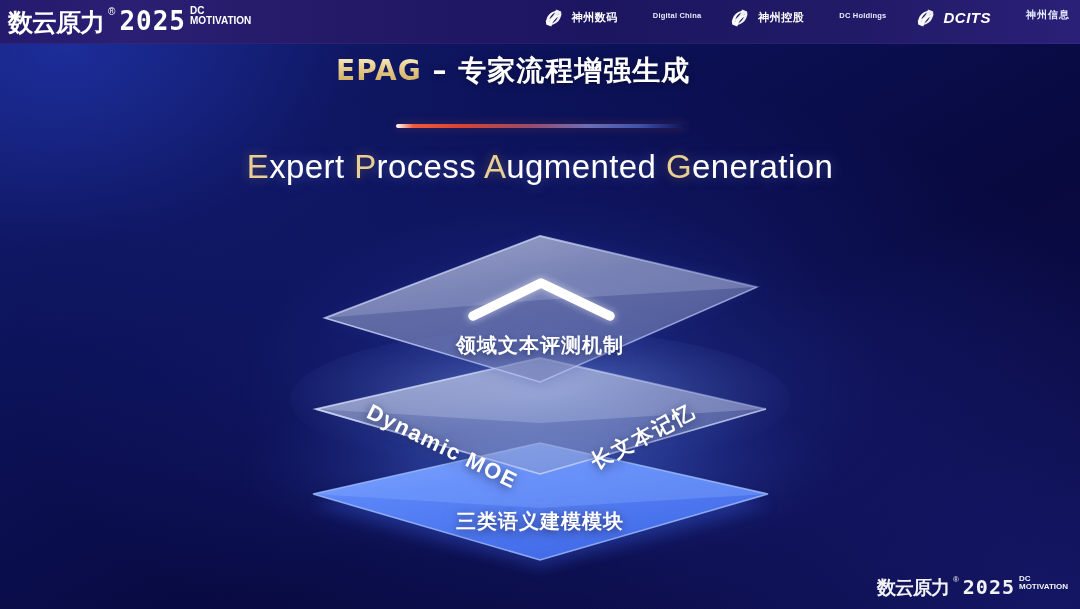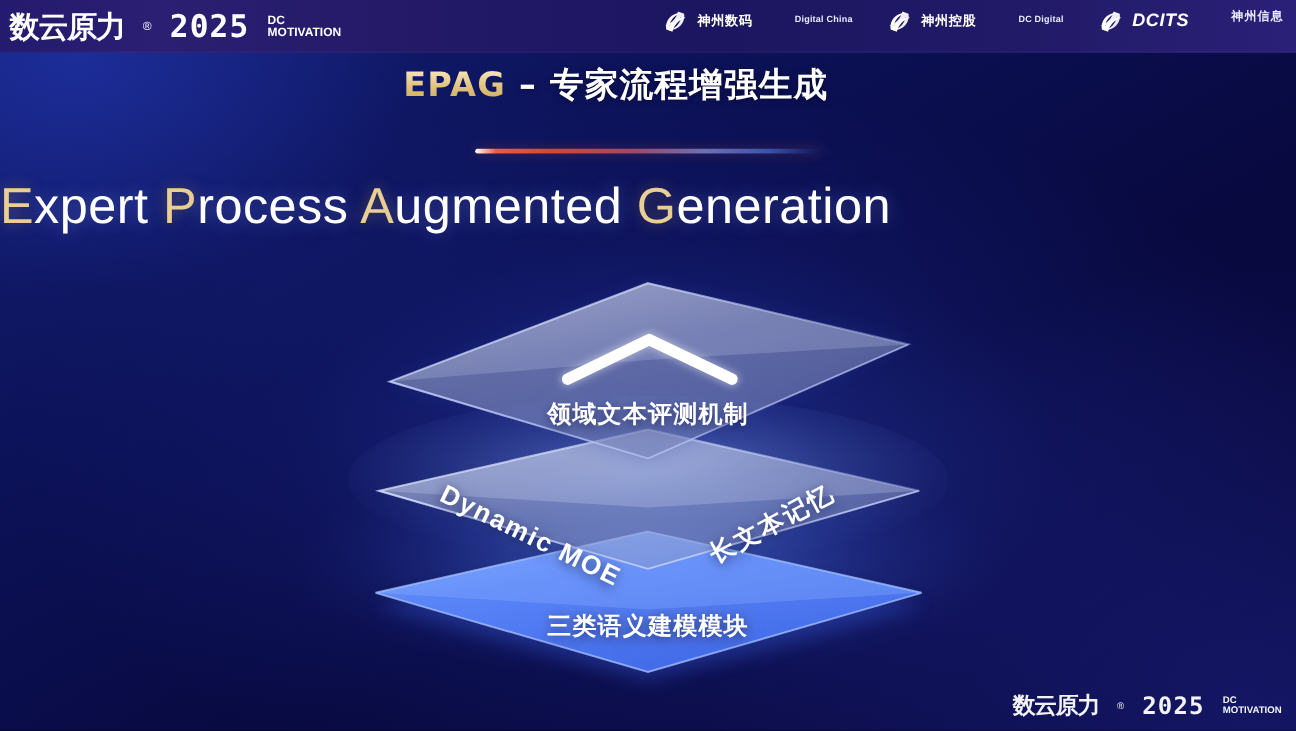--- a/index.html
+++ b/index.html
@@ -19,21 +19,21 @@
       radial-gradient(ellipse 640px 520px at 96% 96%, rgba(26,30,120,0.55) 0%, rgba(9,9,58,0) 70%),
       linear-gradient(150deg, #16207a 0%, #101865 16%, #0b1053 38%, #08093f 62%, #0a0a42 82%, #0d0d4e 100%);
   }
 
   
   #topbar{
     position:absolute; left:0; top:0; width:1080px; height:44px;
     background:linear-gradient(90deg,#241a6e 0%,#2a1f72 12%,#241a68 30%,#1c1560 55%,#211a66 78%,#2a2078 100%);
     border-bottom:1px solid rgba(120,120,220,0.10);
   }
-  .brandlogo{ display:flex; align-items:center; gap:15px; white-space:nowrap; }
+  .brandlogo{ display:flex; align-items:flex-start; gap:4px; white-space:nowrap; }
   .brand-cn{
     font-weight:bold; color:#ffffff; letter-spacing:-1px;
     font-family:"DejaVu Sans","Liberation Sans",sans-serif;
   }
   .brand-reg{ color:#fff; }
   .brand-year{
     font-weight:bold; color:#ffffff; letter-spacing:1px;
     font-family:"DejaVu Sans Mono","Liberation Mono",monospace;
   }
   .brand-dc-wrap{ display:flex; flex-direction:column; line-height:1; }
@@ -87,21 +87,22 @@
   #divider{
     position:absolute; left:396px; top:124px; width:290px; height:4px;
     border-radius:3px;
     background:linear-gradient(90deg,#ffffff 0%,#f05a3c 6%,#d84431 22%,#9a4a6a 46%,#6d6fb4 66%,#3d53a8 84%,rgba(40,60,150,0) 100%);
     box-shadow:0 0 10px rgba(180,80,70,0.35);
   }
 
   
   #subtitle{
     position:absolute; left:0; top:148px; width:1080px;
-    font-size:42px; font-weight:normal; letter-spacing:0.4px;
+    text-align:center;
+    font-size:33px; font-weight:normal; letter-spacing:0.4px;
     font-family:"Liberation Sans","DejaVu Sans",sans-serif;
     white-space:nowrap;
   }
   #subtitle .cap{
     background:linear-gradient(180deg,#ffeec0 0%,#e8cd8d 50%,#cfa košile 100%);
     color:#e9cf93;
     -webkit-text-fill-color:#e9cf93;
     text-shadow:0 0 12px rgba(220,180,90,0.35);
   }
   #subtitle .rest{ color:#ffffff; text-shadow:0 0 14px rgba(150,170,255,0.35); }
@@ -174,21 +175,21 @@
         </span>
       </div>
 
       <div class="partner">
         <svg class="p-mark" viewBox="0 0 40 40">
           <path d="M8 30 C6 18 16 8 28 9 C20 11 13 17 12 26 C17 18 25 14 33 15 C24 18 18 24 16 33 Z" fill="#ffffff"></path>
           <path d="M31 10 C33 22 23 32 11 31 C19 29 26 23 27 14 C22 22 14 26 6 25 C15 22 21 16 23 7 Z" fill="#ffffff" opacity="0.92"></path>
         </svg>
         <span class="p-txt">
           <span class="p-cn">神州控股</span>
-          <span class="p-en">DC Digital</span>
+          <span class="p-en">DC Holdings</span>
         </span>
       </div>
 
       <div class="partner">
         <svg class="p-mark" viewBox="0 0 40 40">
           <path d="M8 30 C6 18 16 8 28 9 C20 11 13 17 12 26 C17 18 25 14 33 15 C24 18 18 24 16 33 Z" fill="#ffffff"></path>
           <path d="M31 10 C33 22 23 32 11 31 C19 29 26 23 27 14 C22 22 14 26 6 25 C15 22 21 16 23 7 Z" fill="#ffffff" opacity="0.92"></path>
         </svg>
         <span class="p-txt">
           <span class="p-cn big">DCITS</span>

